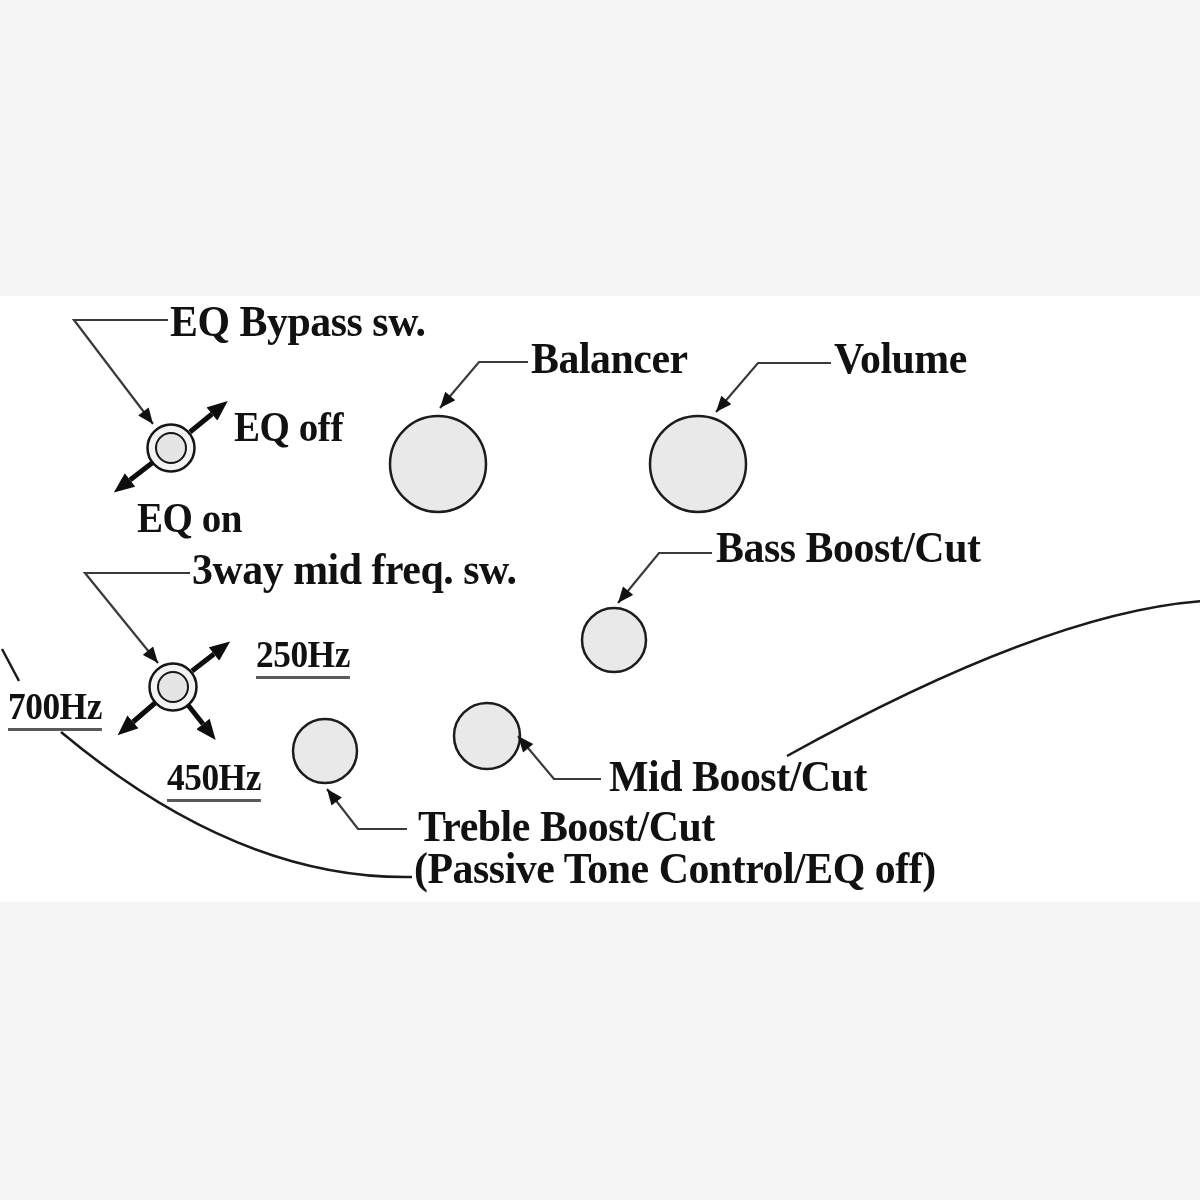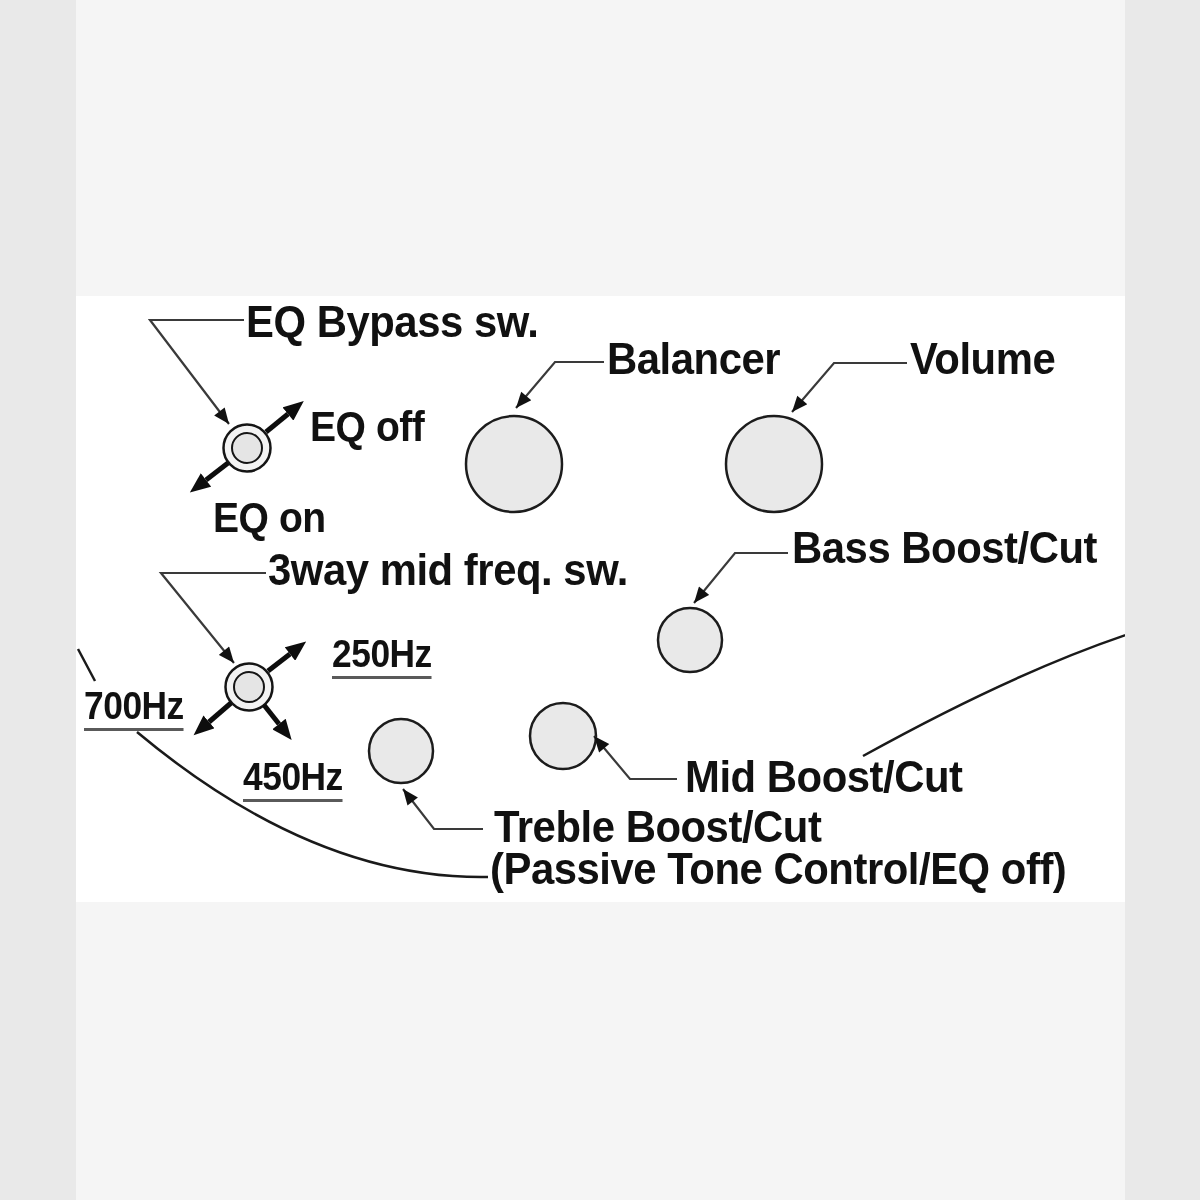--- a/index.html
+++ b/index.html
@@ -1,19 +1,19 @@
 <!DOCTYPE html>
 <html><head>
 <meta charset="utf-8">
 <style>
   html,body{margin:0;padding:0;background:#e9e9e9;}
   #stage{
-    position:relative;width:1049px;height:1200px;margin:0 auto;
+    position:relative;width:1200px;height:1200px;margin:0 auto;
     background:#f5f5f5;overflow:hidden;
-    font-family:Liberation Sans, sans-serif;
+    font-family:Liberation Serif, serif;
   }
   #panel{
     position:absolute;left:0;top:296px;width:1200px;height:606px;
     background:#ffffff;
   }
   #artwork{position:absolute;left:0;top:0;width:1200px;height:1200px;}
   .lbl{
     position:absolute;
     font-weight:700;color:#111;line-height:1;white-space:nowrap;
     letter-spacing:-0.5px;

